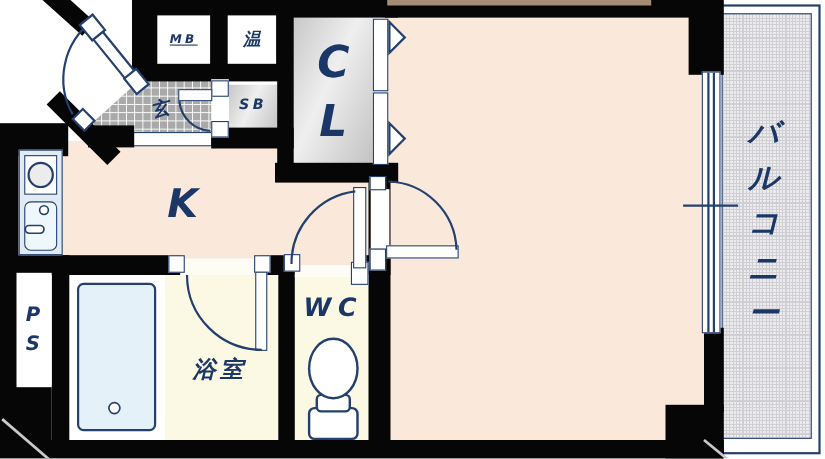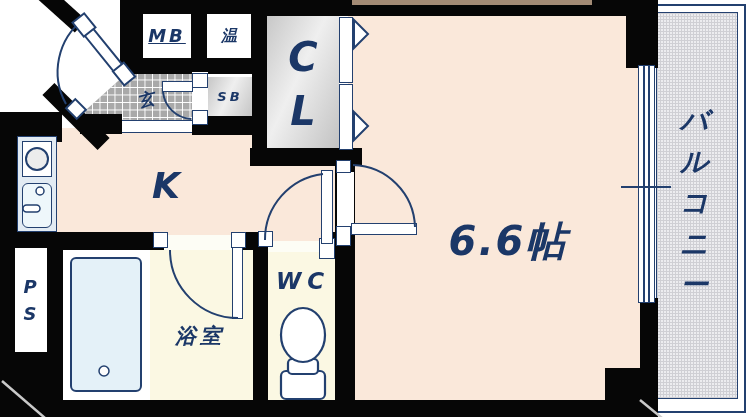--- a/index.html
+++ b/index.html
@@ -124,30 +124,29 @@
     </g>
     <circle cx="37" cy="159" r="11" fill="#ececec" stroke="#23406f" stroke-width="2"></circle>
     <circle cx="40" cy="191" r="4" fill="#ffffff" stroke="#23406f" stroke-width="1.5"></circle>
     <rect x="23" y="205" width="17" height="7" rx="3.5" fill="#ffffff" stroke="#23406f" stroke-width="1.5"></rect>
     <circle cx="104" cy="371" r="5" fill="#fdfdfd" stroke="#23406f" stroke-width="1.5"></circle>
     <line x1="621" y1="187" x2="671" y2="187" stroke="#23406f" stroke-width="2"></line>
     <path d="M2,381 L45,418" stroke="#c9c9c9" stroke-width="2.5"></path>
     <path d="M640,400 L662,418" stroke="#c9c9c9" stroke-width="2.5"></path>
   </svg>
 
-  <div class="lbl" style="left:167px;top:36px;font-size:18px;letter-spacing:3px;text-decoration:underline;">MB</div>
+  <div class="lbl" style="left:167px;top:36px;font-size:11px;letter-spacing:3px;text-decoration:underline;">MB</div>
   <div class="lbl" style="left:229px;top:36px;font-size:16px;">温</div>
   <div class="lbl" style="left:146px;top:100px;font-size:17px;transform:translate(-50%,-50%) rotate(-15deg);">玄</div>
   <div class="lbl" style="left:230px;top:96px;font-size:13px;letter-spacing:3px;">SB</div>
   <div class="lbl col" style="left:303px;top:84px;font-size:40px;gap:14px;">
     <span>C</span>
     <span>L</span>
   </div>
   <div class="lbl" style="left:166px;top:186px;font-size:36px;">K</div>
-  <div class="lbl" style="left:508px;top:241px;font-size:40px;letter-spacing:2px;">6.6帖</div>
   <div class="lbl col" style="left:694px;top:203px;font-size:28px;gap:13px;">
     <span>バ</span>
     <span>ル</span>
     <span>コ</span>
     <span>ニ</span>
     <span>ー</span>
   </div>
   <div class="lbl col" style="left:30px;top:300px;font-size:18px;gap:9px;">
     <span>P</span>
     <span>S</span>

